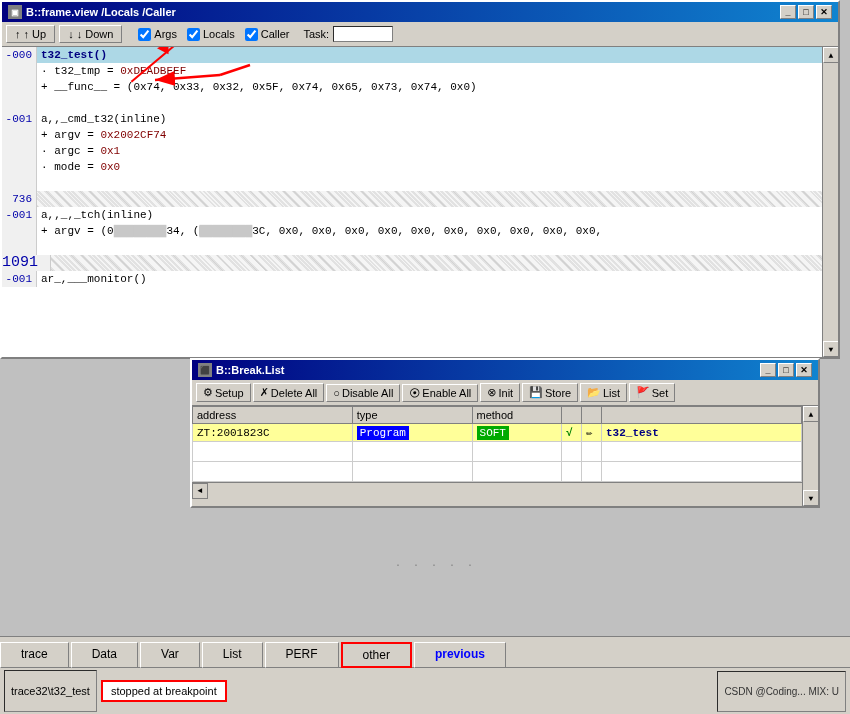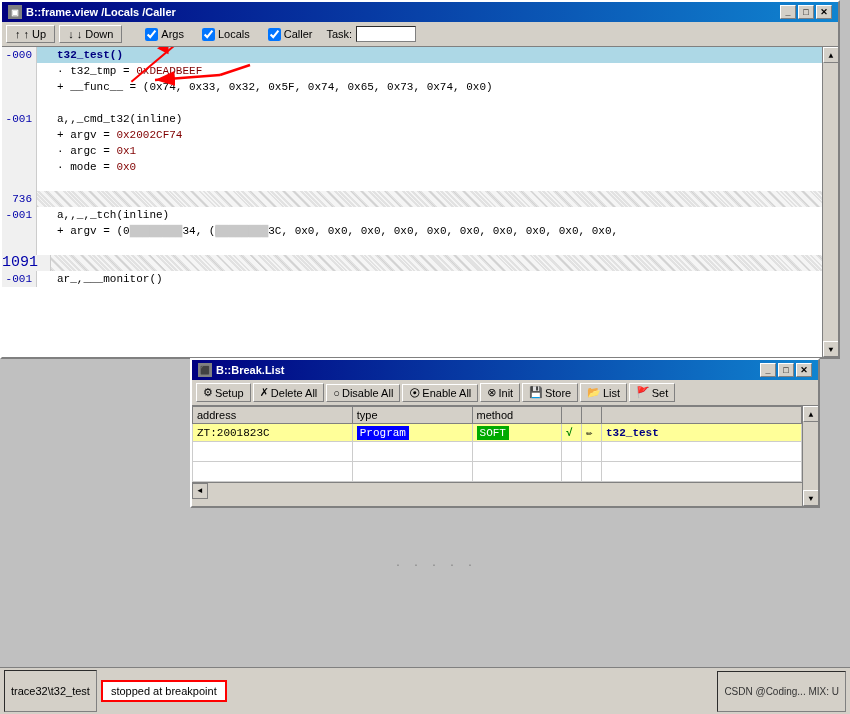--- a/index.html
+++ b/index.html
@@ -78,22 +78,22 @@
       font-family: Arial;
       cursor: pointer;
       display: flex;
       align-items: center;
       gap: 3px;
     }
 
     .checkbox-group {
       display: flex;
       align-items: center;
-      gap: 18px;
-      margin-left: 19px;
+      gap: 10px;
+      margin-left: 12px;
     }
 
     .checkbox-item {
       display: flex;
       align-items: center;
       gap: 3px;
       font-family: Arial;
       font-size: 11px;
     }
 
@@ -160,21 +160,21 @@
       color: #0000aa;
       min-width: 35px;
       padding-right: 4px;
       font-size: 11px;
       text-align: right;
       background: #f0f0f0;
       border-right: 1px solid #cccccc;
     }
 
     .line-content {
-      padding-left: 20px;
+      padding-left: 4px;
       font-size: 11px;
       white-space: nowrap;
     }
 
     .current-frame {
       background: #add8e6;
     }
 
     .hatch-line {
       background: repeating-linear-gradient(
@@ -636,20 +636,43 @@
       <div style="flex:1; background:#d4d0c8;"></div>
       <div style="width:16px; height:16px; background:#d4d0c8; border:1px solid #808080; display:flex; align-items:center; justify-content:center; font-size:8px; cursor:pointer;">►</div>
     </div>
   </div>
 </div>
 
 <div style="position:absolute; top:560px; left:395px; font-size:10px; color:#808080; letter-spacing:3px;">· · · · ·</div>
 
 <div class="bottom-section">
 
+  <div class="tab-bar">
+    <div class="tab-item">
+      <span>trace</span>
+    </div>
+    <div class="tab-item">
+      <span>Data</span>
+    </div>
+    <div class="tab-item">
+      <span>Var</span>
+    </div>
+    <div class="tab-item">
+      <span>List</span>
+    </div>
+    <div class="tab-item">
+      <span>PERF</span>
+    </div>
+    <div class="tab-item tab-other">
+      <span>other</span>
+    </div>
+    <div class="tab-item tab-previous">
+      <span>previous</span>
+    </div>
+  </div>
 
   <div class="status-bar">
     <div class="status-item">trace32\t32_test</div>
     <div class="status-breakpoint">stopped at breakpoint</div>
     <div style="flex:1;"></div>
     <div class="status-item status-csdn">CSDN @Coding... MIX: U</div>
   </div>
 </div>
 
 </body></html>

